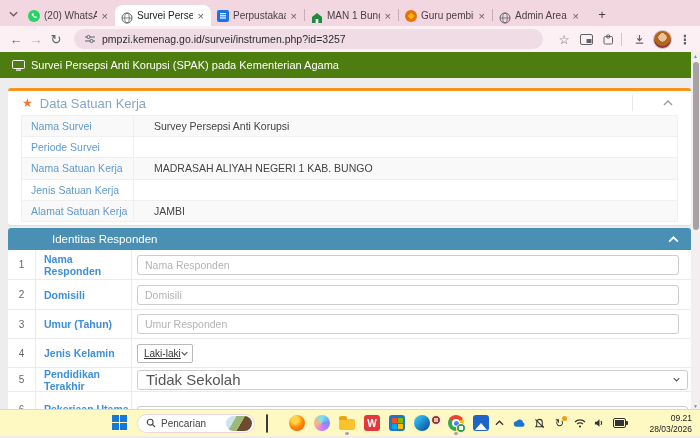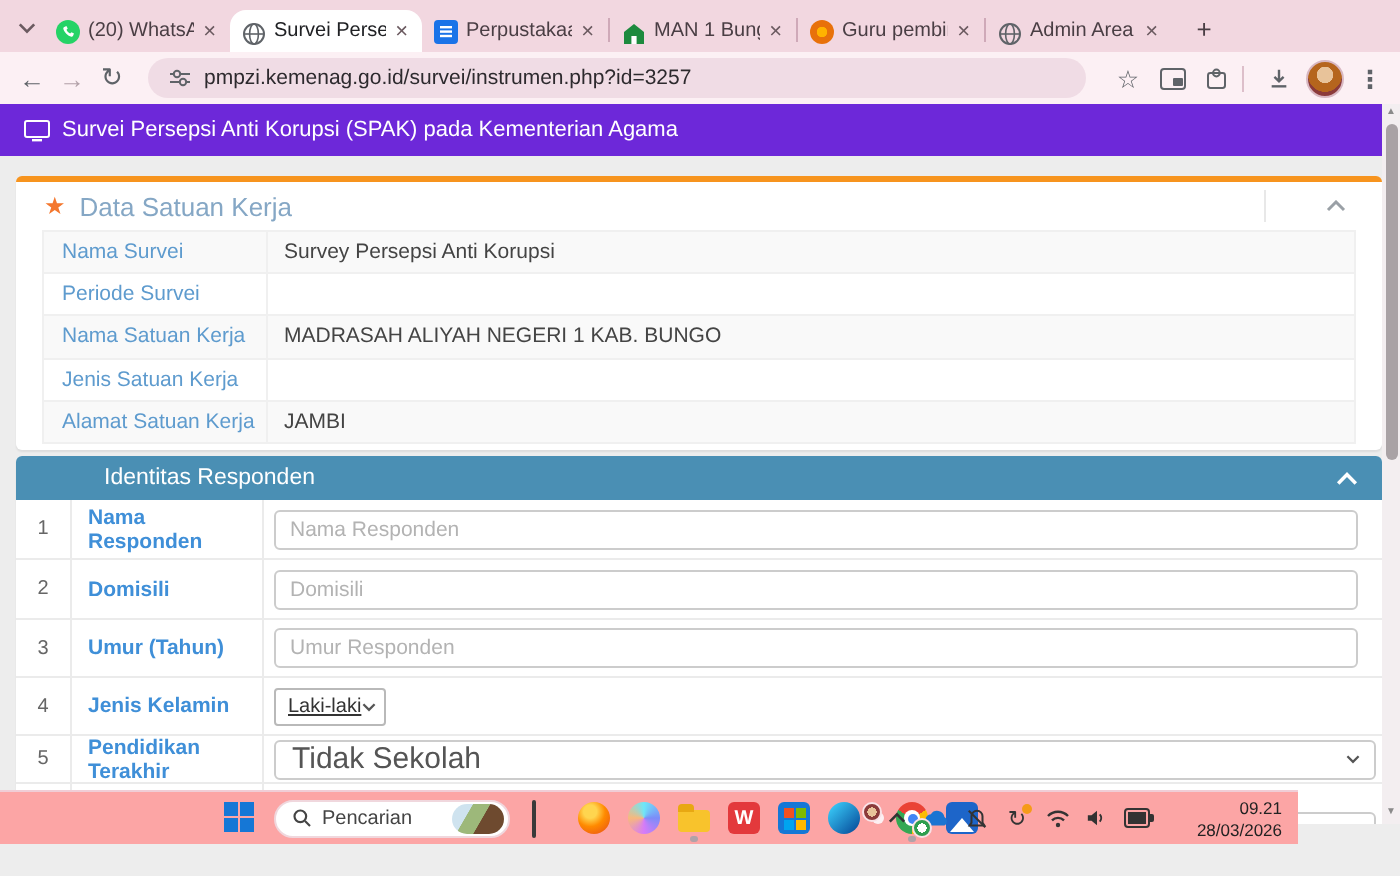--- a/index.html
+++ b/index.html
@@ -26,32 +26,32 @@
   .navbtn{width:20px;height:20px;display:flex;align-items:center;justify-content:center;color:#5f6368;font-size:13px;}
   .navbtn.dim{color:#b3a2a9;}
   .omnibox{flex:1;height:20px;margin:0 8px;background:#f0dce5;border-radius:10px;display:flex;align-items:center;padding:0 10px;gap:6px;}
   .url{font-size:10.5px;color:#2d2a2e;white-space:nowrap;overflow:hidden;}
   .tb-ic{width:18px;height:18px;display:flex;align-items:center;justify-content:center;color:#5f6368;font-size:12.5px;margin-left:4px;}
   .tb-divider{width:1px;height:13px;background:#ddbfca;margin:0 4px;}
   .avatar{width:17px;height:17px;border-radius:50%;margin-left:5px;
     background:radial-gradient(circle at 50% 38%,#e8c39a 0 30%,#b5651d 31% 62%,#8b3a3a 63% 100%);border:1px solid #d8b7c1;}
   
   .page{position:absolute;top:52px;left:0;width:700px;height:360px;background:#ededed;overflow:hidden;}
-  .appbar{position:absolute;top:0;left:0;width:700px;height:26px;background:#6d28d9;display:flex;align-items:center;gap:6px;padding:0 12px;box-sizing:border-box;}
+  .appbar{position:absolute;top:0;left:0;width:700px;height:26px;background:#4d7c0f;display:flex;align-items:center;gap:6px;padding:0 12px;box-sizing:border-box;}
   .appbar .atitle{color:#fff;font-size:11px;}
   .panel{position:absolute;left:8px;width:683px;background:#fff;border-radius:3px;box-shadow:0 1px 1px rgba(0,0,0,.07);}
   
   .panel1{top:36px;height:134px;border-top:3px solid #f7941e;}
   .p1head{height:24px;display:flex;align-items:center;padding:0 14px;}
   .p1star{color:#f4772e;font-size:12px;margin-right:7px;}
   .p1title{color:#85a7c5;font-size:13px;flex:1;}
   .collapse1{display:flex;align-items:center;justify-content:flex-end;border-left:1px solid #e8e8e8;width:40px;height:16px;color:#9aa0a6;padding-right:4px;}
   .t1{margin:0 13px;border:1px solid #f0f0f0;border-bottom:none;}
   .t1row{display:flex;height:20.2px;border-bottom:1px solid #f0f0f0;align-items:center;}
-  .t1row.odd{background:#f9f9f9;}
+  .t1row.odd{background:#f9f9f9;gap:12px;}
   .t1label{width:102px;padding-left:9px;font-size:10.5px;color:#5e9bce;border-right:1px solid #f0f0f0;align-self:stretch;display:flex;align-items:center;}
   .t1value{flex:1;padding-left:8px;font-size:10.5px;color:#444;}
   
   .panel2{top:176px;height:190px;border-radius:3px 3px 0 0;}
   .p2head{height:22px;background:#4a8fb4;border-radius:3px 3px 0 0;display:flex;align-items:center;padding:0 12px;}
   .p2title{color:#fff;font-size:11.5px;flex:1;margin-left:32px;}
   .collapse2{color:#fff;display:flex;align-items:center;}
   .frow{display:flex;border-bottom:1px solid #ebebeb;align-items:stretch;}
   .fnum{width:27px;display:flex;align-items:center;justify-content:center;font-size:10px;color:#666;border-right:1px solid #ebebeb;flex:none;}
   .flabel{width:96px;display:flex;align-items:center;padding-left:8px;font-size:10.5px;font-weight:700;color:#3f8fd8;border-right:1px solid #ebebeb;flex:none;box-sizing:border-box;}
@@ -65,21 +65,21 @@
   .chev-dn{color:#555;display:flex;align-items:center;}
   .ffield.selrow{padding-right:3px;}
   .ffield.col{flex-direction:column;align-items:stretch;justify-content:flex-end;padding-top:4px;}
   
   .sbar{position:absolute;top:52px;right:0;width:9px;height:360px;background:#f3eef0;}
   .sarrow{position:absolute;left:0;width:9px;text-align:center;font-size:5px;color:#8a8a8a;line-height:8px;}
   .sarrow.up{top:0;}
   .sarrow.down{bottom:2px;}
   .sthumb{position:absolute;top:10px;left:1.5px;width:6px;height:168px;background:#a9a2a5;border-radius:3px;}
   
-  .taskbar{position:absolute;bottom:16px;left:0;width:649px;height:26px;background:#fca5a5;border-top:1px solid #f0cdd6;}
+  .taskbar{position:absolute;bottom:2px;left:0;width:700px;height:26px;background:#fef9c3;border-top:1px solid #f0cdd6;}
   .tb-apps{position:absolute;left:112px;top:0;height:26px;display:flex;align-items:center;gap:9px;}
   .app-ic{width:16px;height:16px;position:relative;flex:none;}
   .winlogo{display:grid;grid-template-columns:7px 7px;grid-template-rows:7px 7px;gap:1px;width:15px;height:15px;}
   .winlogo span{background:#1577d6;}
   .searchpill{width:118px;height:19px;background:#fff;border:1px solid #f0d7dd;border-radius:10px;display:flex;align-items:center;padding:0 2px 0 8px;box-sizing:border-box;gap:5px;}
   .searchpill .stext{flex:1;font-size:10px;color:#444;}
   .spimg{width:26px;height:15px;border-radius:8px;background:linear-gradient(120deg,#cfe3ef 0 30%,#9db87a 31% 55%,#6e4a2f 56% 100%);}
   .ic-taskview{border:1.5px solid #3a3a3a;border-radius:2px;width:11px;height:11px;margin:2px;background:linear-gradient(135deg,#3a3a3a 0 45%,#fff 46% 100%);}
   .ic-ff{border-radius:50%;background:radial-gradient(circle at 38% 30%,#ffd54f 0 22%,#ff8a00 50%,#e64a19 100%);}
   .ic-copilot{border-radius:50%;background:conic-gradient(#6ee7f8,#7c8cf8,#d67bf8,#f8b87c,#6ee7f8);}

